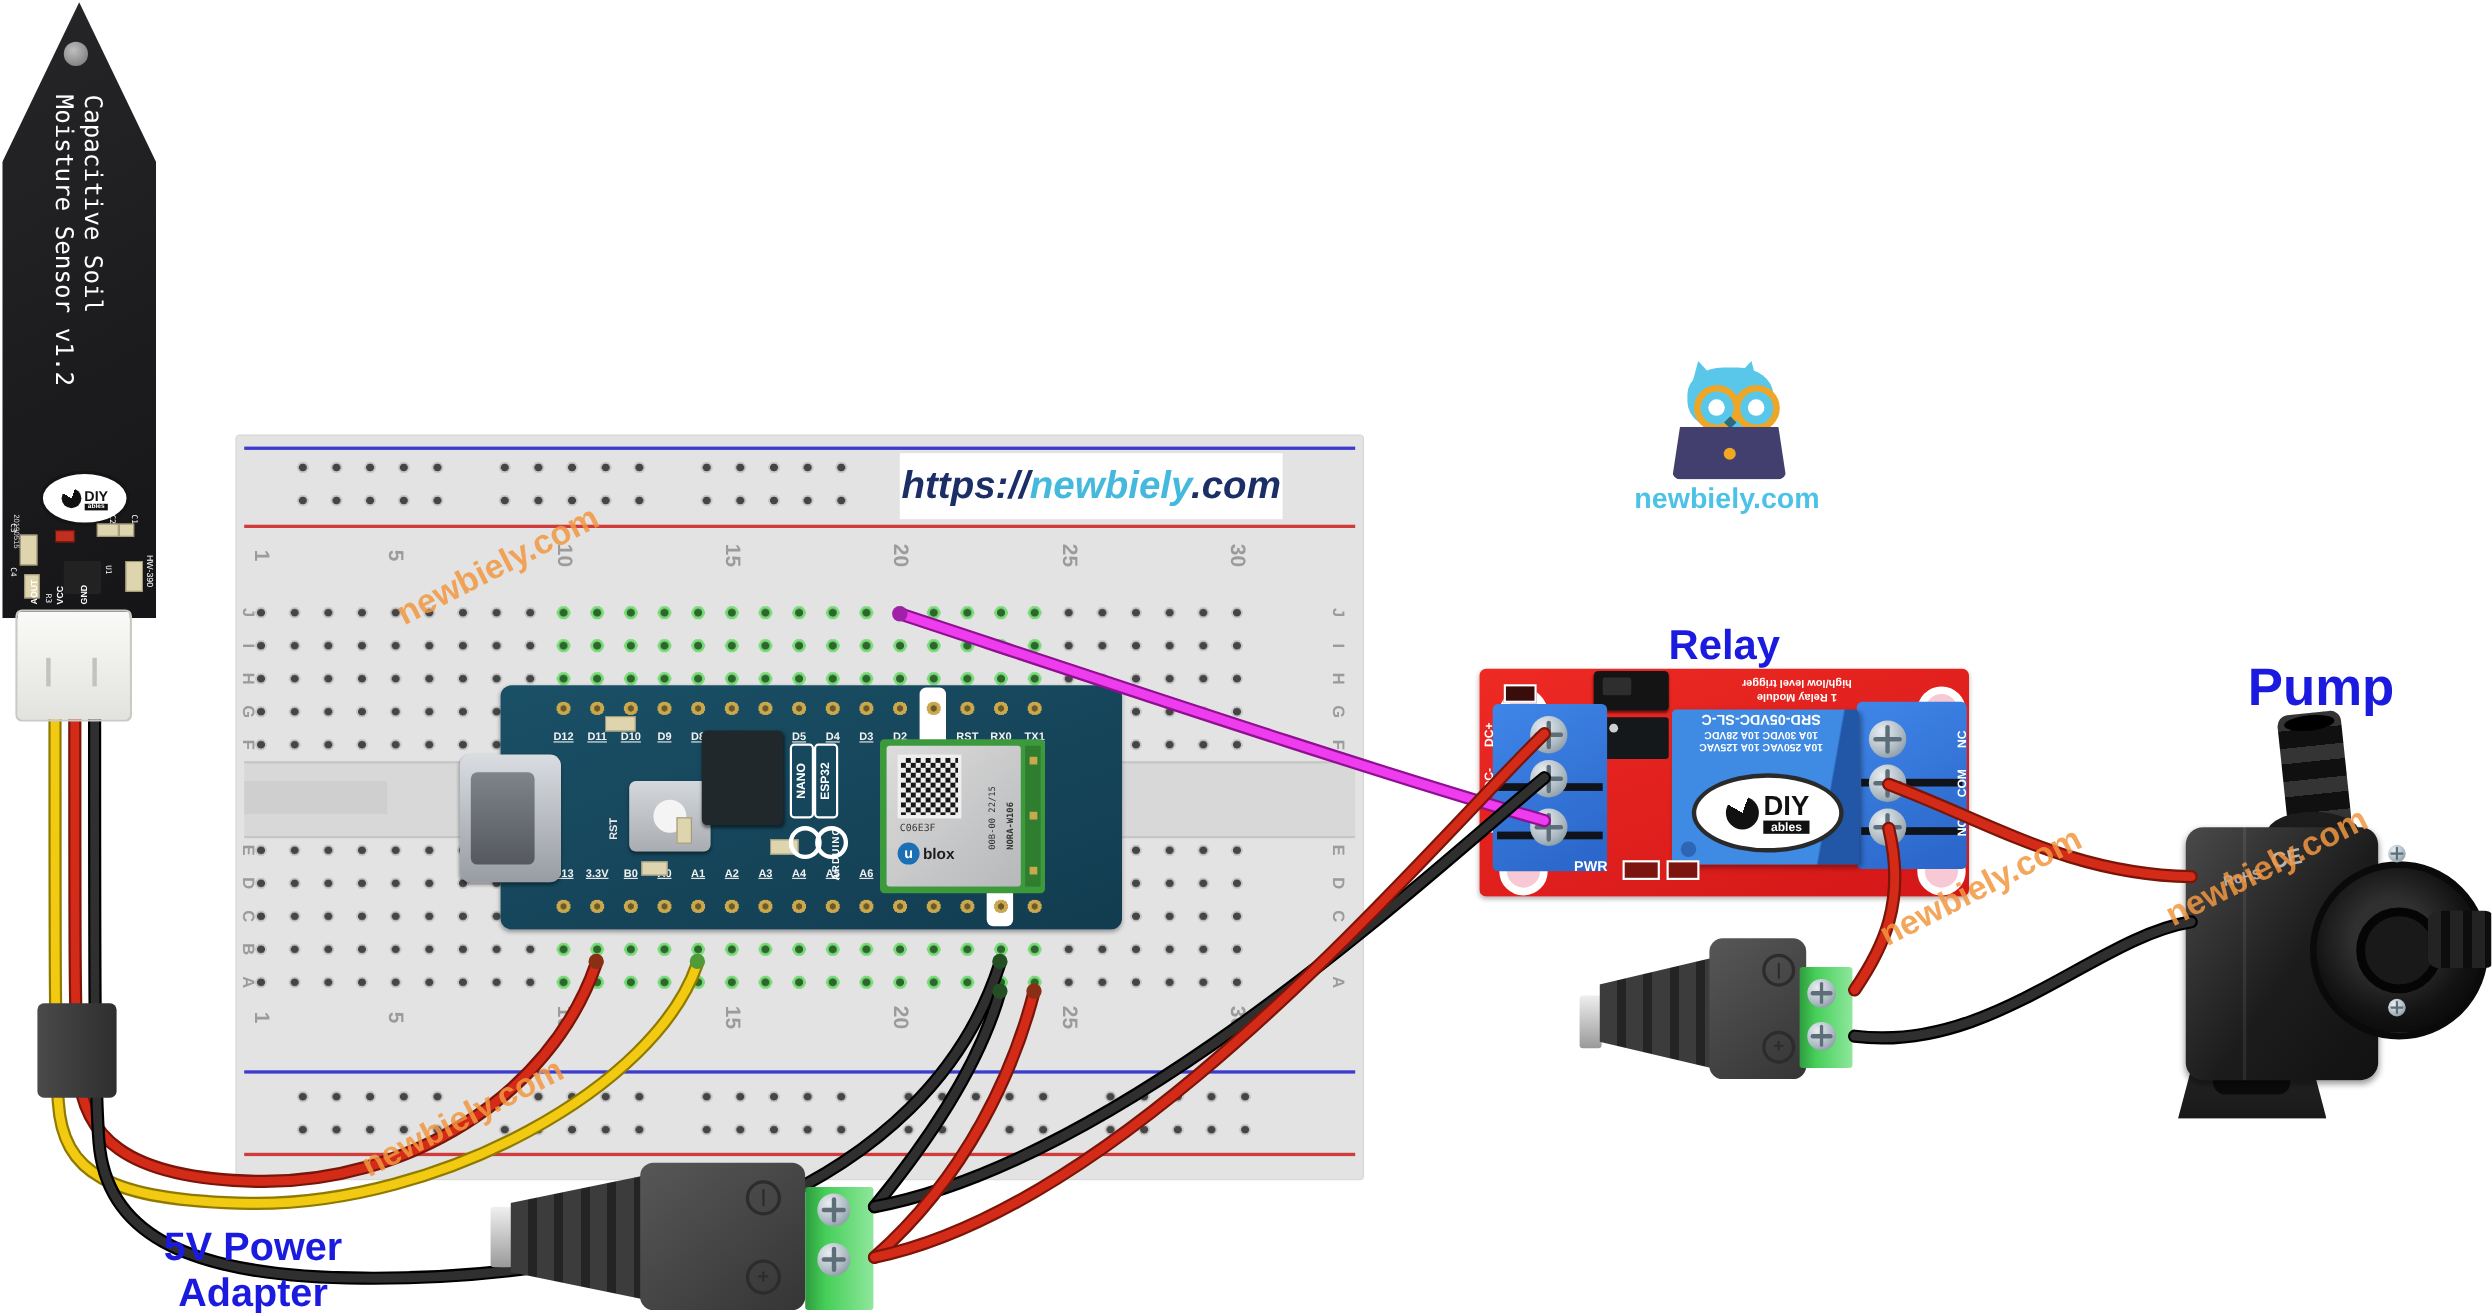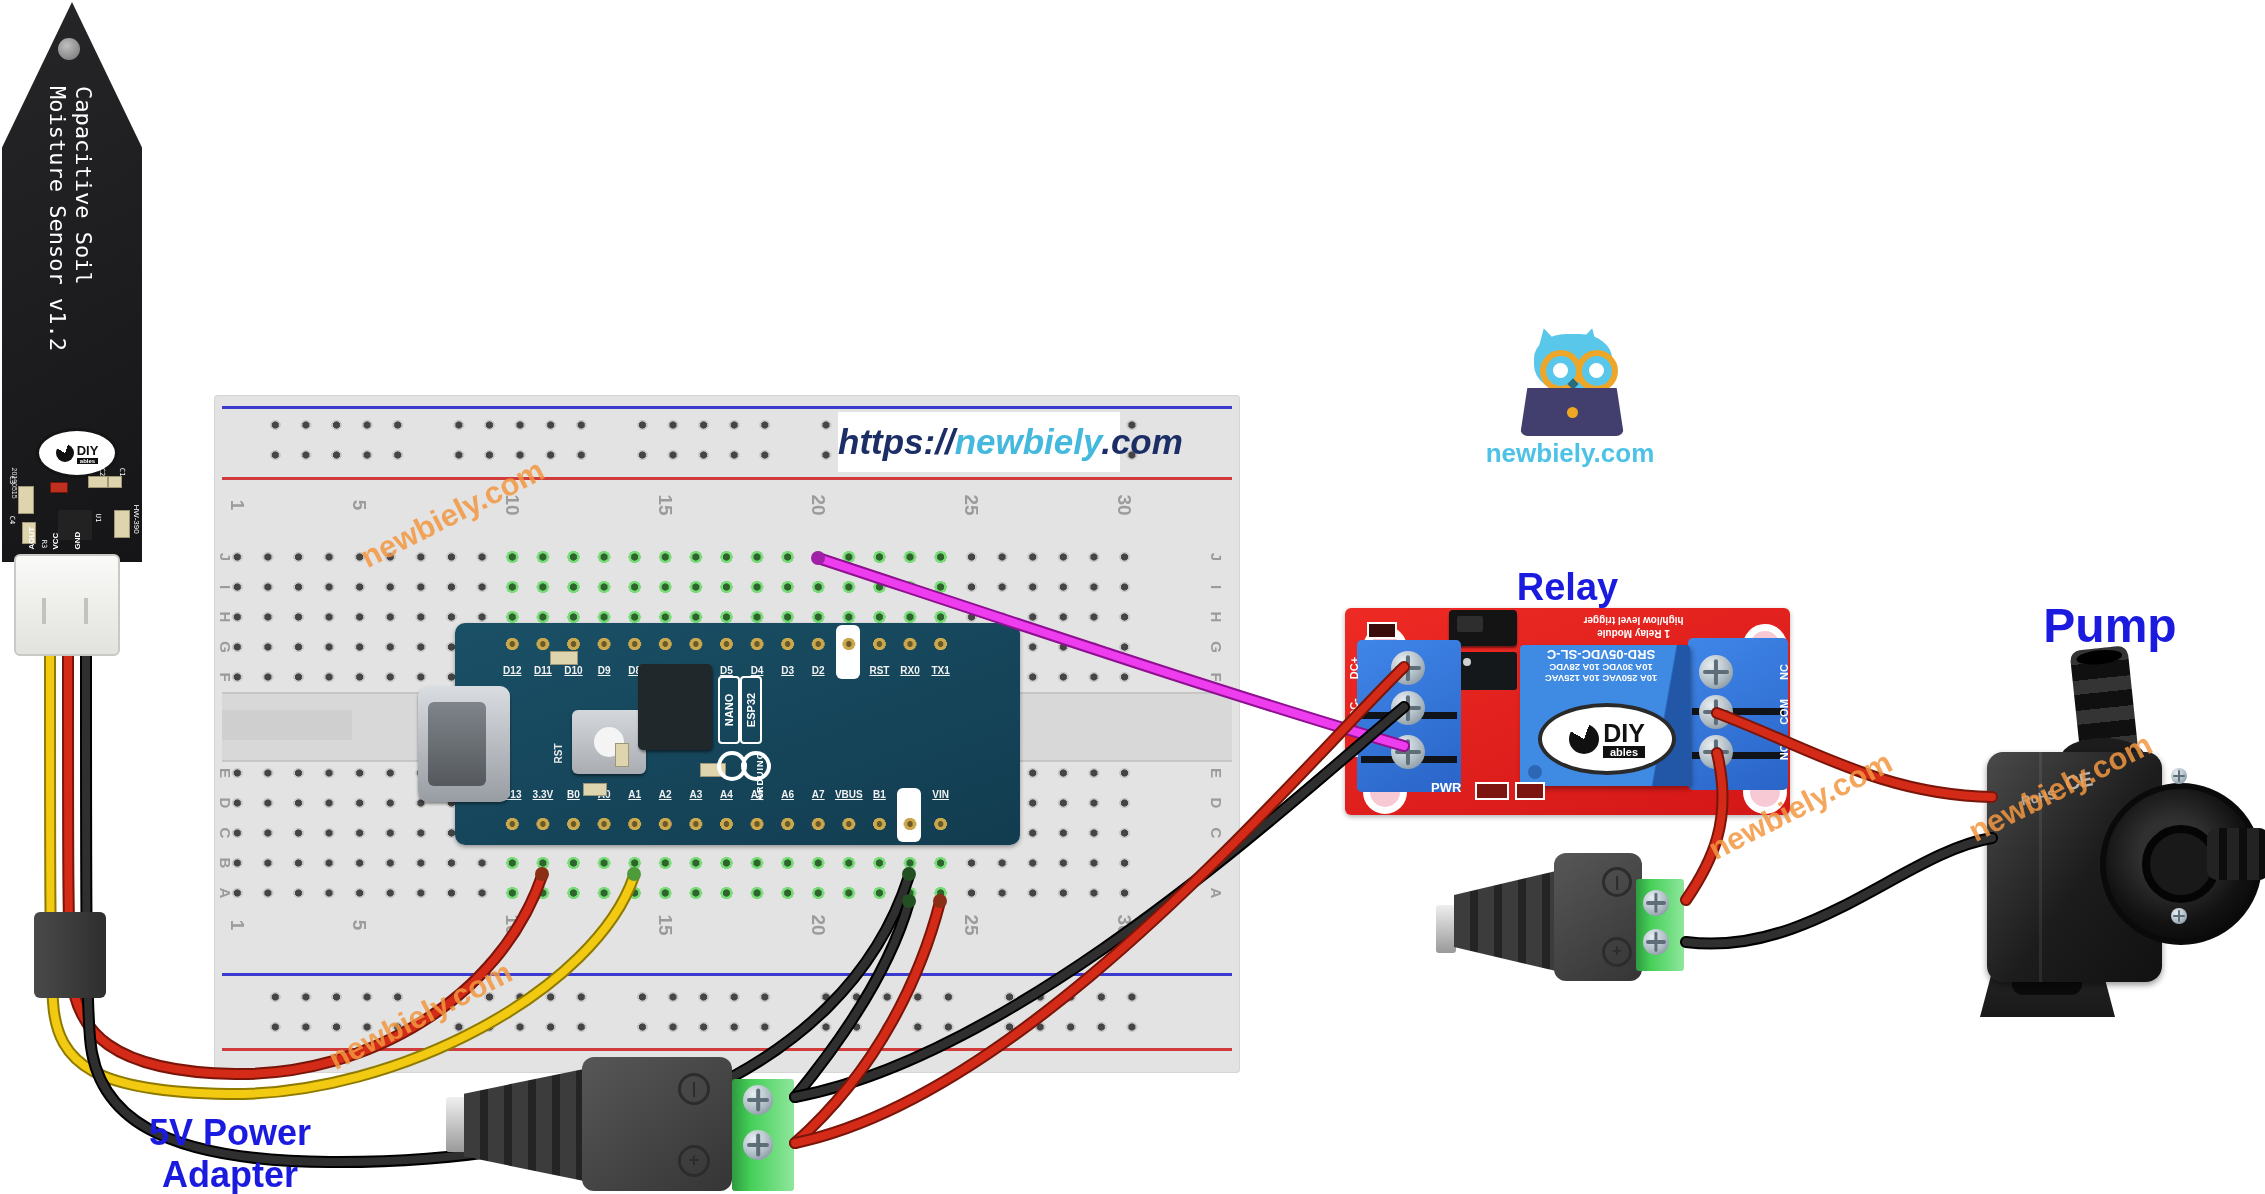--- a/index.html
+++ b/index.html
@@ -165,20 +165,35 @@
       <span class="a rotm90" style="left:-14px;top:26px;width:46px;text-align:center;color:#fff;font:bold 11px 'Liberation Sans',sans-serif;">NANO</span>
     </div>
     <div class="a" style="left:285px;top:53px;width:18px;height:64px;border:2px solid #fff;border-radius:4px;">
       <span class="a rotm90" style="left:-14px;top:26px;width:46px;text-align:center;color:#fff;font:bold 11px 'Liberation Sans',sans-serif;">ESP32</span>
     </div>
 
     <div class="a" style="left:262px;top:128px;width:22px;height:22px;border:4px solid #fff;border-radius:50%;"></div>
     <div class="a" style="left:286px;top:128px;width:22px;height:22px;border:4px solid #fff;border-radius:50%;"></div>
     <span class="a rotm90" style="left:273px;top:148px;width:64px;text-align:center;color:#fff;font:bold 9px 'Liberation Sans',sans-serif;letter-spacing:1px;">ARDUINO</span>
 
+    <div class="a" style="left:345px;top:49px;width:150px;height:140px;background:#3c9a3c;border-radius:4px;">
+      <div class="a" style="left:6px;top:6px;width:122px;height:128px;background:linear-gradient(135deg,#dcdcdc,#b7b8ba);border-radius:3px;">
+        <div class="a" style="left:10px;top:8px;width:52px;height:52px;background:repeating-conic-gradient(#161616 0 25%,#efefef 0 50%) 0 0/9px 9px;border:3px solid #efefef;"></div>
+        <span class="a" style="left:12px;top:70px;color:#3a3a3a;font:9px 'DejaVu Sans Mono',monospace;">C06E3F</span>
+        <div class="a" style="left:10px;top:88px;width:20px;height:20px;background:#1b6fb5;border-radius:50%;color:#fff;font:bold 13px/20px 'Liberation Sans',sans-serif;text-align:center;"><span ind="">u</span></div>
+        <span class="a" style="left:33px;top:90px;color:#1d1d1d;font:bold 14px 'Liberation Sans',sans-serif;">blox</span>
+        <span class="a rotm90" style="left:58px;top:52px;width:76px;color:#333;font:8px 'DejaVu Sans Mono',monospace;">00B-00 22/15</span>
+        <span class="a rotm90" style="left:74px;top:52px;width:76px;color:#333;font:bold 8px 'DejaVu Sans Mono',monospace;">NORA-W106</span>
+      </div>
+      <div class="a" style="left:132px;top:6px;width:14px;height:128px;background:#2f7d2f;">
+        <div class="a" style="left:4px;top:10px;width:7px;height:7px;background:#caa84e;"></div>
+        <div class="a" style="left:4px;top:60px;width:7px;height:7px;background:#caa84e;"></div>
+        <div class="a" style="left:4px;top:110px;width:7px;height:7px;background:#caa84e;"></div>
+      </div>
+    </div>
   </div>
 
   <svg class="a" style="left:0;top:0;z-index:3;" width="2265" height="1194">
     <path d="M50,652 C50,880 50,955 53,1002 C57,1066 98,1092 228,1094 C400,1096 596,988 634,876" fill="none" stroke="#8f7a00" stroke-width="12" stroke-linecap="round"></path>
     <path d="M50,652 C50,880 50,955 53,1002 C57,1066 98,1092 228,1094 C400,1096 596,988 634,876" fill="none" stroke="#f2ca12" stroke-width="8" stroke-linecap="round"></path>
     <path d="M68,652 C68,860 68,935 71,972 C75,1032 112,1072 235,1074 C368,1076 500,998 542,876" fill="none" stroke="#7a150a" stroke-width="12" stroke-linecap="round"></path>
     <path d="M68,652 C68,860 68,935 71,972 C75,1032 112,1072 235,1074 C368,1076 500,998 542,876" fill="none" stroke="#d42a18" stroke-width="8" stroke-linecap="round"></path>
     <path d="M86,652 C86,900 86,988 90,1038 C96,1116 160,1161 330,1162 C588,1164 843,1082 909,876" fill="none" stroke="#000000" stroke-width="12" stroke-linecap="round"></path>
     <path d="M86,652 C86,900 86,988 90,1038 C96,1116 160,1161 330,1162 C588,1164 843,1082 909,876" fill="none" stroke="#2f2f2f" stroke-width="8" stroke-linecap="round"></path>
     <circle cx="634" cy="874" r="7" fill="#4f9b3a"></circle>
@@ -398,21 +413,21 @@
     <path d="M1717,713 C1810,748 1882,795 1992,797" fill="none" stroke="#7a150a" stroke-width="12" stroke-linecap="round"></path>
     <path d="M1717,713 C1810,748 1882,795 1992,797" fill="none" stroke="#d42a18" stroke-width="8" stroke-linecap="round"></path>
 
     <path d="M1717,753 C1733,820 1712,862 1686,900" fill="none" stroke="#7a150a" stroke-width="12" stroke-linecap="round"></path>
     <path d="M1717,753 C1733,820 1712,862 1686,900" fill="none" stroke="#d42a18" stroke-width="8" stroke-linecap="round"></path>
 
     <path d="M1686,942 C1810,958 1905,852 1992,838" fill="none" stroke="#000" stroke-width="12" stroke-linecap="round"></path>
     <path d="M1686,942 C1810,958 1905,852 1992,838" fill="none" stroke="#2f2f2f" stroke-width="8" stroke-linecap="round"></path>
   </svg>
 
-  <div class="a" style="left:818px;top:412px;width:282px;height:60px;background:#fff;z-index:6;text-align:center;font:bold italic 35px/60px 'Liberation Sans',sans-serif;margin-left:20px;">
+  <div class="a" style="left:818px;top:412px;width:348px;height:60px;background:#fff;z-index:6;text-align:center;font:bold italic 35px/60px 'Liberation Sans',sans-serif;">
     <span style="color:#1c2e66;">https://</span><span style="color:#45b9dd;">newbiely</span><span style="color:#1c2e66;">.com</span>
   </div>
 
   <div class="a" style="left:1470px;top:328px;width:200px;height:140px;z-index:6;">
     <div class="a" style="left:66px;top:0;width:0;height:0;border-left:10px solid transparent;border-right:10px solid transparent;border-bottom:18px solid #59c7ea;transform:rotate(-14deg);"></div>
     <div class="a" style="left:110px;top:0;width:0;height:0;border-left:10px solid transparent;border-right:10px solid transparent;border-bottom:18px solid #59c7ea;transform:rotate(14deg);"></div>
     <div class="a" style="left:64px;top:6px;width:78px;height:58px;background:#59c7ea;border-radius:42% 42% 46% 46%;"></div>
     <div class="a" style="left:70px;top:22px;width:30px;height:30px;background:#59c7ea;border:6px solid #eda627;border-radius:50%;">
       <div class="a" style="left:7px;top:7px;width:15px;height:15px;background:#fff;border-radius:50%;"></div>
     </div>

